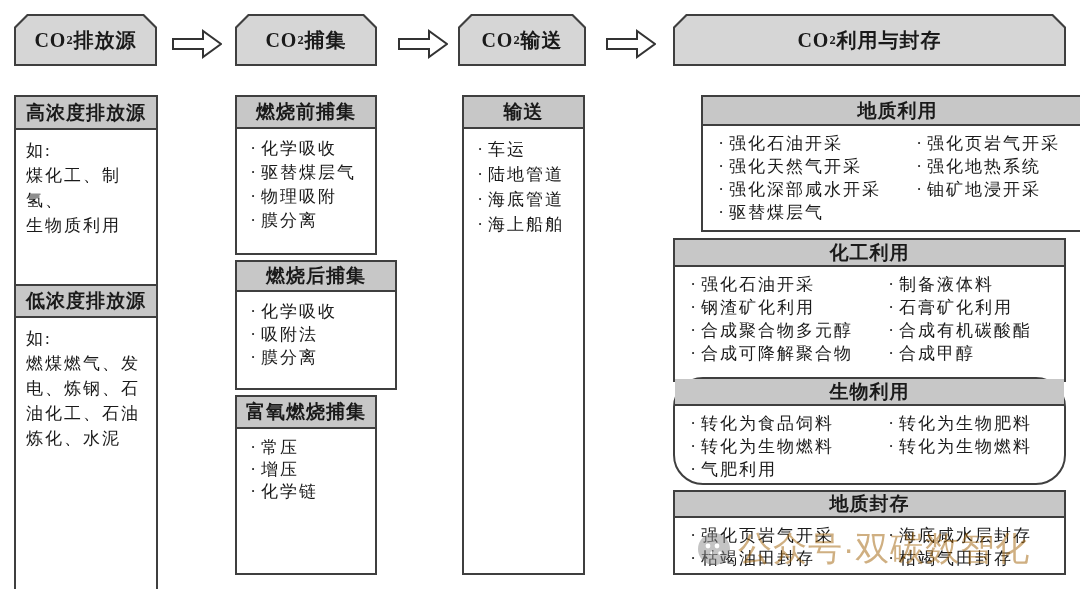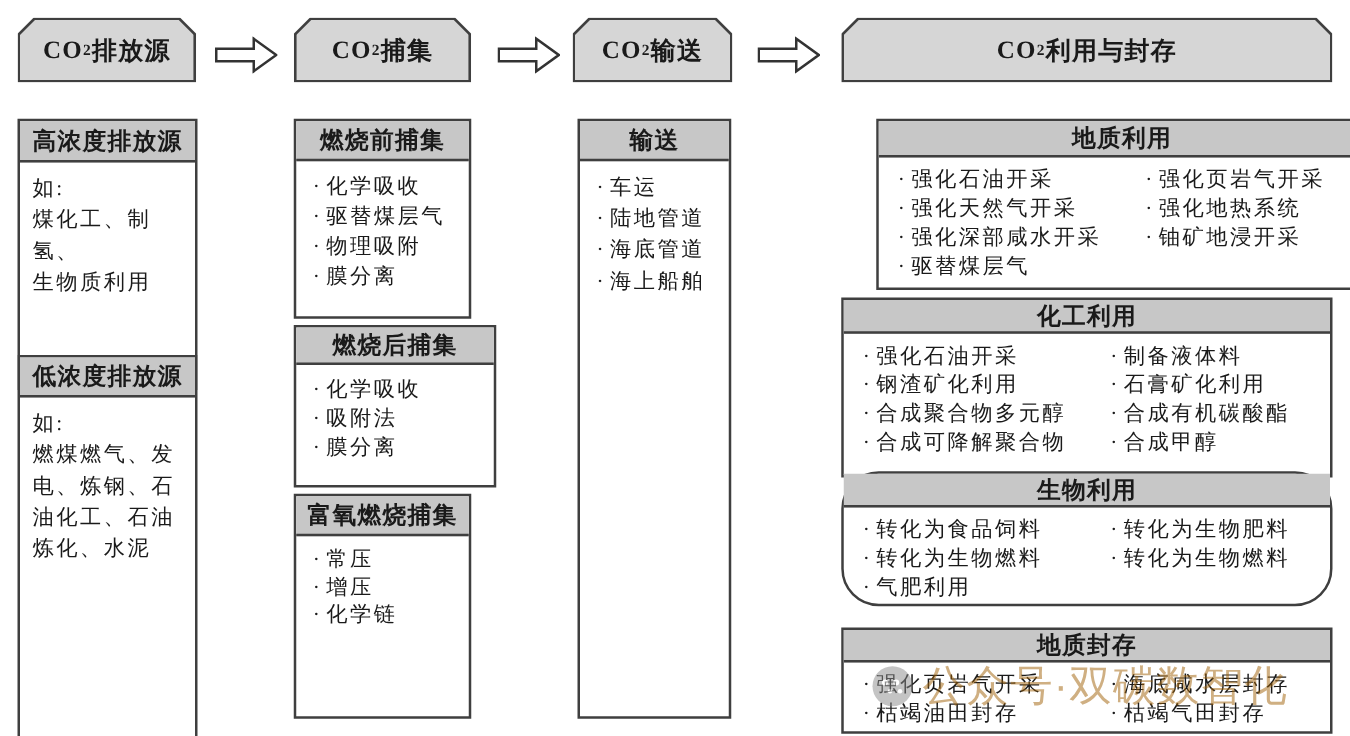--- a/index.html
+++ b/index.html
@@ -290,21 +290,21 @@
             <span>转化为生物肥料</span>
           </div>
           <div class="li">
             <span class="dot">·</span>
             <span>转化为生物燃料</span>
           </div>
         </div>
     </div>
   </div>
 
-  <div class="secbox" style="left:673px; top:490px; width:393px; height:85px;margin-top:12px;">
+  <div class="secbox" style="left:673px; top:490px; width:393px; height:85px;">
     <div class="band" style="height:24px;">地质封存</div>
     <div class="twocol">
       <div class="lcol">
           <div class="li">
             <span class="dot">·</span>
             <span>强化页岩气开采</span>
           </div>
           <div class="li">
             <span class="dot">·</span>
             <span>枯竭油田封存</span>

